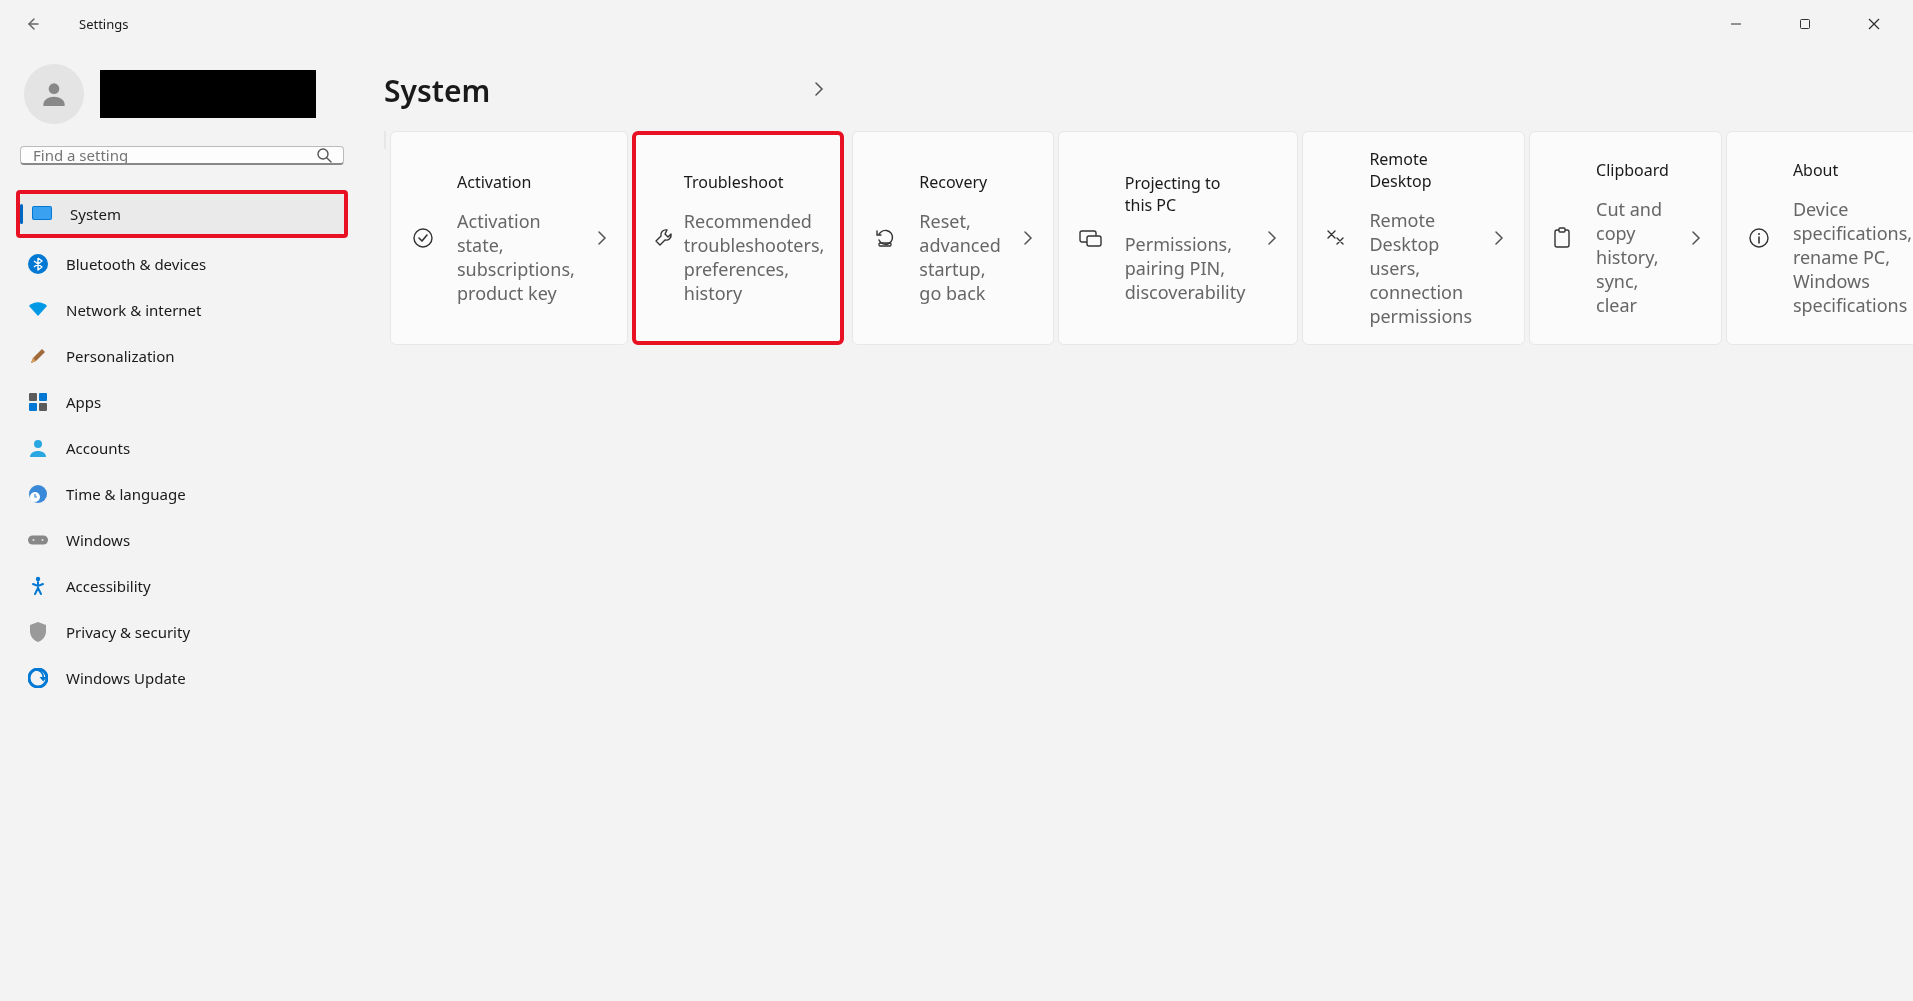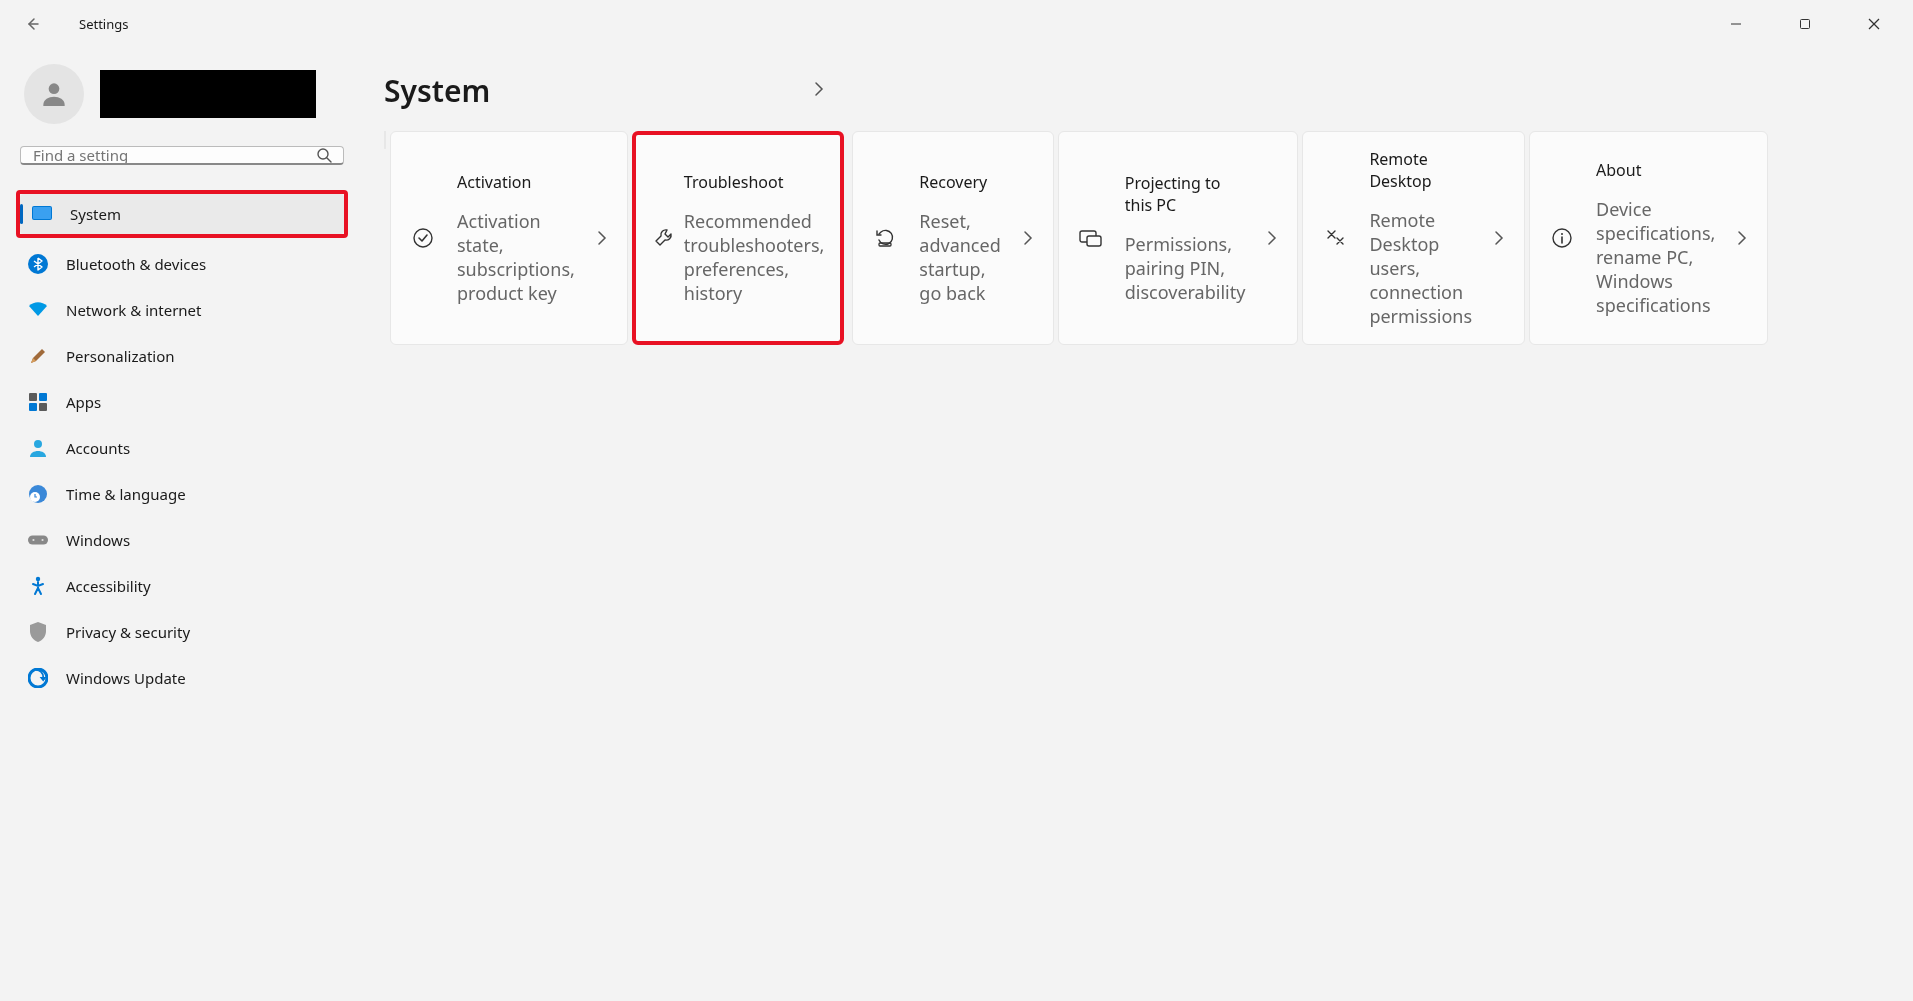--- a/index.html
+++ b/index.html
@@ -305,20 +305,37 @@
           <div class="cardtitle">Remote Desktop</div>
           <div class="cardsub">Remote Desktop users, connection permissions</div>
         </div>
         <span class="chev">
             <svg width="10" height="16" viewBox="0 0 10 16">
               <path d="M2 2l6 6-6 6" stroke="#555" stroke-width="1.5" fill="none" stroke-linecap="round"></path>
             </svg>
           </span>
       </div>
 
+      <div class="card">
+        <span class="cardicon">
+          <svg width="20" height="22" viewBox="0 0 20 22">
+              <rect x="3" y="3" width="14" height="17" rx="2" stroke="#333" stroke-width="1.4" fill="none"></rect>
+              <rect x="7" y="1" width="6" height="4" rx="1" stroke="#333" stroke-width="1.4" fill="#fbfbfb"></rect>
+            </svg>
+        </span>
+        <div class="cardtext">
+          <div class="cardtitle">Clipboard</div>
+          <div class="cardsub">Cut and copy history, sync, clear</div>
+        </div>
+        <span class="chev">
+            <svg width="10" height="16" viewBox="0 0 10 16">
+              <path d="M2 2l6 6-6 6" stroke="#555" stroke-width="1.5" fill="none" stroke-linecap="round"></path>
+            </svg>
+          </span>
+      </div>
 
       <div class="card">
         <span class="cardicon">
           <svg width="22" height="22" viewBox="0 0 22 22">
               <circle cx="11" cy="11" r="9" stroke="#333" stroke-width="1.4" fill="none"></circle>
               <circle cx="11" cy="7" r="1" fill="#333"></circle>
               <line x1="11" y1="10" x2="11" y2="16" stroke="#333" stroke-width="1.6" stroke-linecap="round"></line>
             </svg>
         </span>
         <div class="cardtext">

